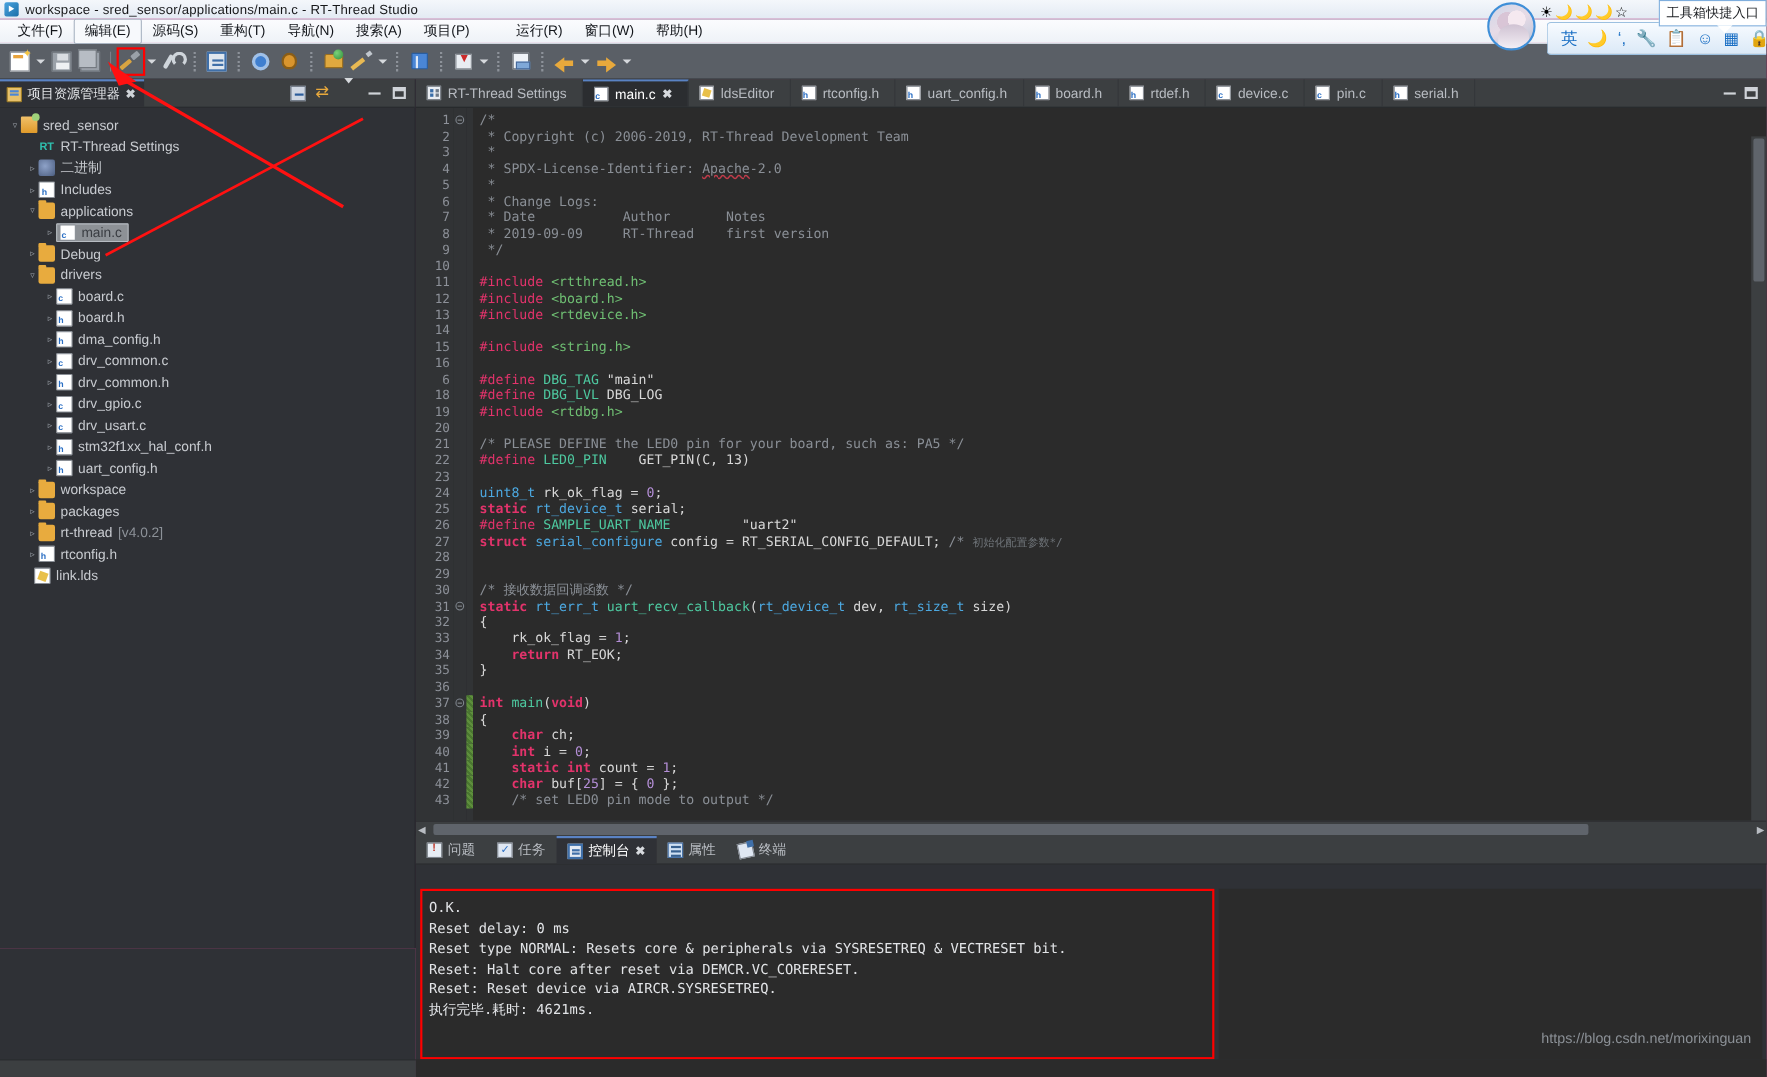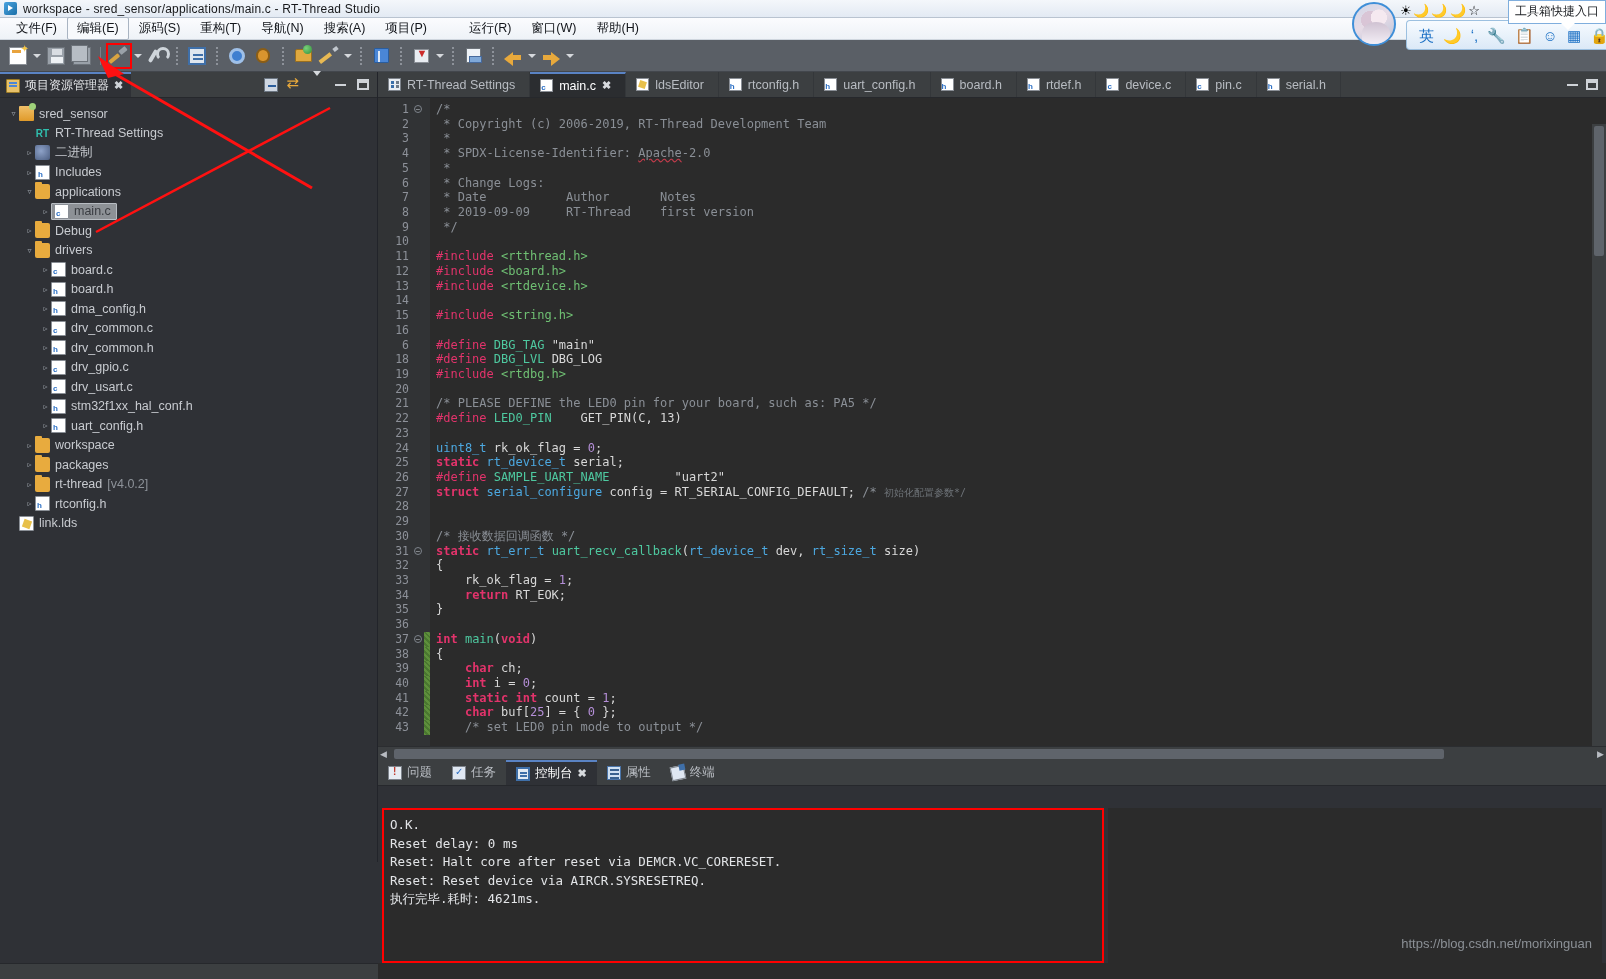--- a/index.html
+++ b/index.html
@@ -566,21 +566,21 @@
             <span class="dim" style="margin-left: 5px;">[v4.0.2]</span>
           </span>
         </div>
         <div class="row" style="padding-left: 24px;">
           <span class="twisty">▹</span>
           <span style="display: flex; align-items: center;">
             <span class="ficon f-h"></span>
             <span class="lbl">rtconfig.h</span>
           </span>
         </div>
-        <div class="row" style="padding-left: 8px;">
+        <div class="row" style="padding-left: 20px;">
           <span class="twisty"></span>
           <span style="display: flex; align-items: center;">
             <span class="ficon f-lds"></span>
             <span class="lbl">link.lds</span>
           </span>
         </div>
       </div>
   </div>
 
   <div class="editor">
@@ -800,20 +800,21 @@
         </div>
         <div class="cons-tab">
           <span class="ci ci-term"></span>
           <span>终端</span>
         </div>
       </div>
     <div class="cons-right"></div>
     <div class="cons-body" id="consbody">
         <div class="cons-line">O.K.</div>
         <div class="cons-line">Reset delay: 0 ms</div>
+        <div class="cons-line">Reset type NORMAL: Resets core &amp; peripherals via SYSRESETREQ &amp; VECTRESET bit.</div>
         <div class="cons-line">Reset: Halt core after reset via DEMCR.VC_CORERESET.</div>
         <div class="cons-line">Reset: Reset device via AIRCR.SYSRESETREQ.</div>
         <div class="cons-line">执行完毕.耗时: 4621ms.</div>
       </div>
     <div class="cons-fill"></div>
     <div class="watermark">https://blog.csdn.net/morixinguan</div>
   </div>
 
   <div class="bl-fill">
     <div class="bl-bar"></div>

